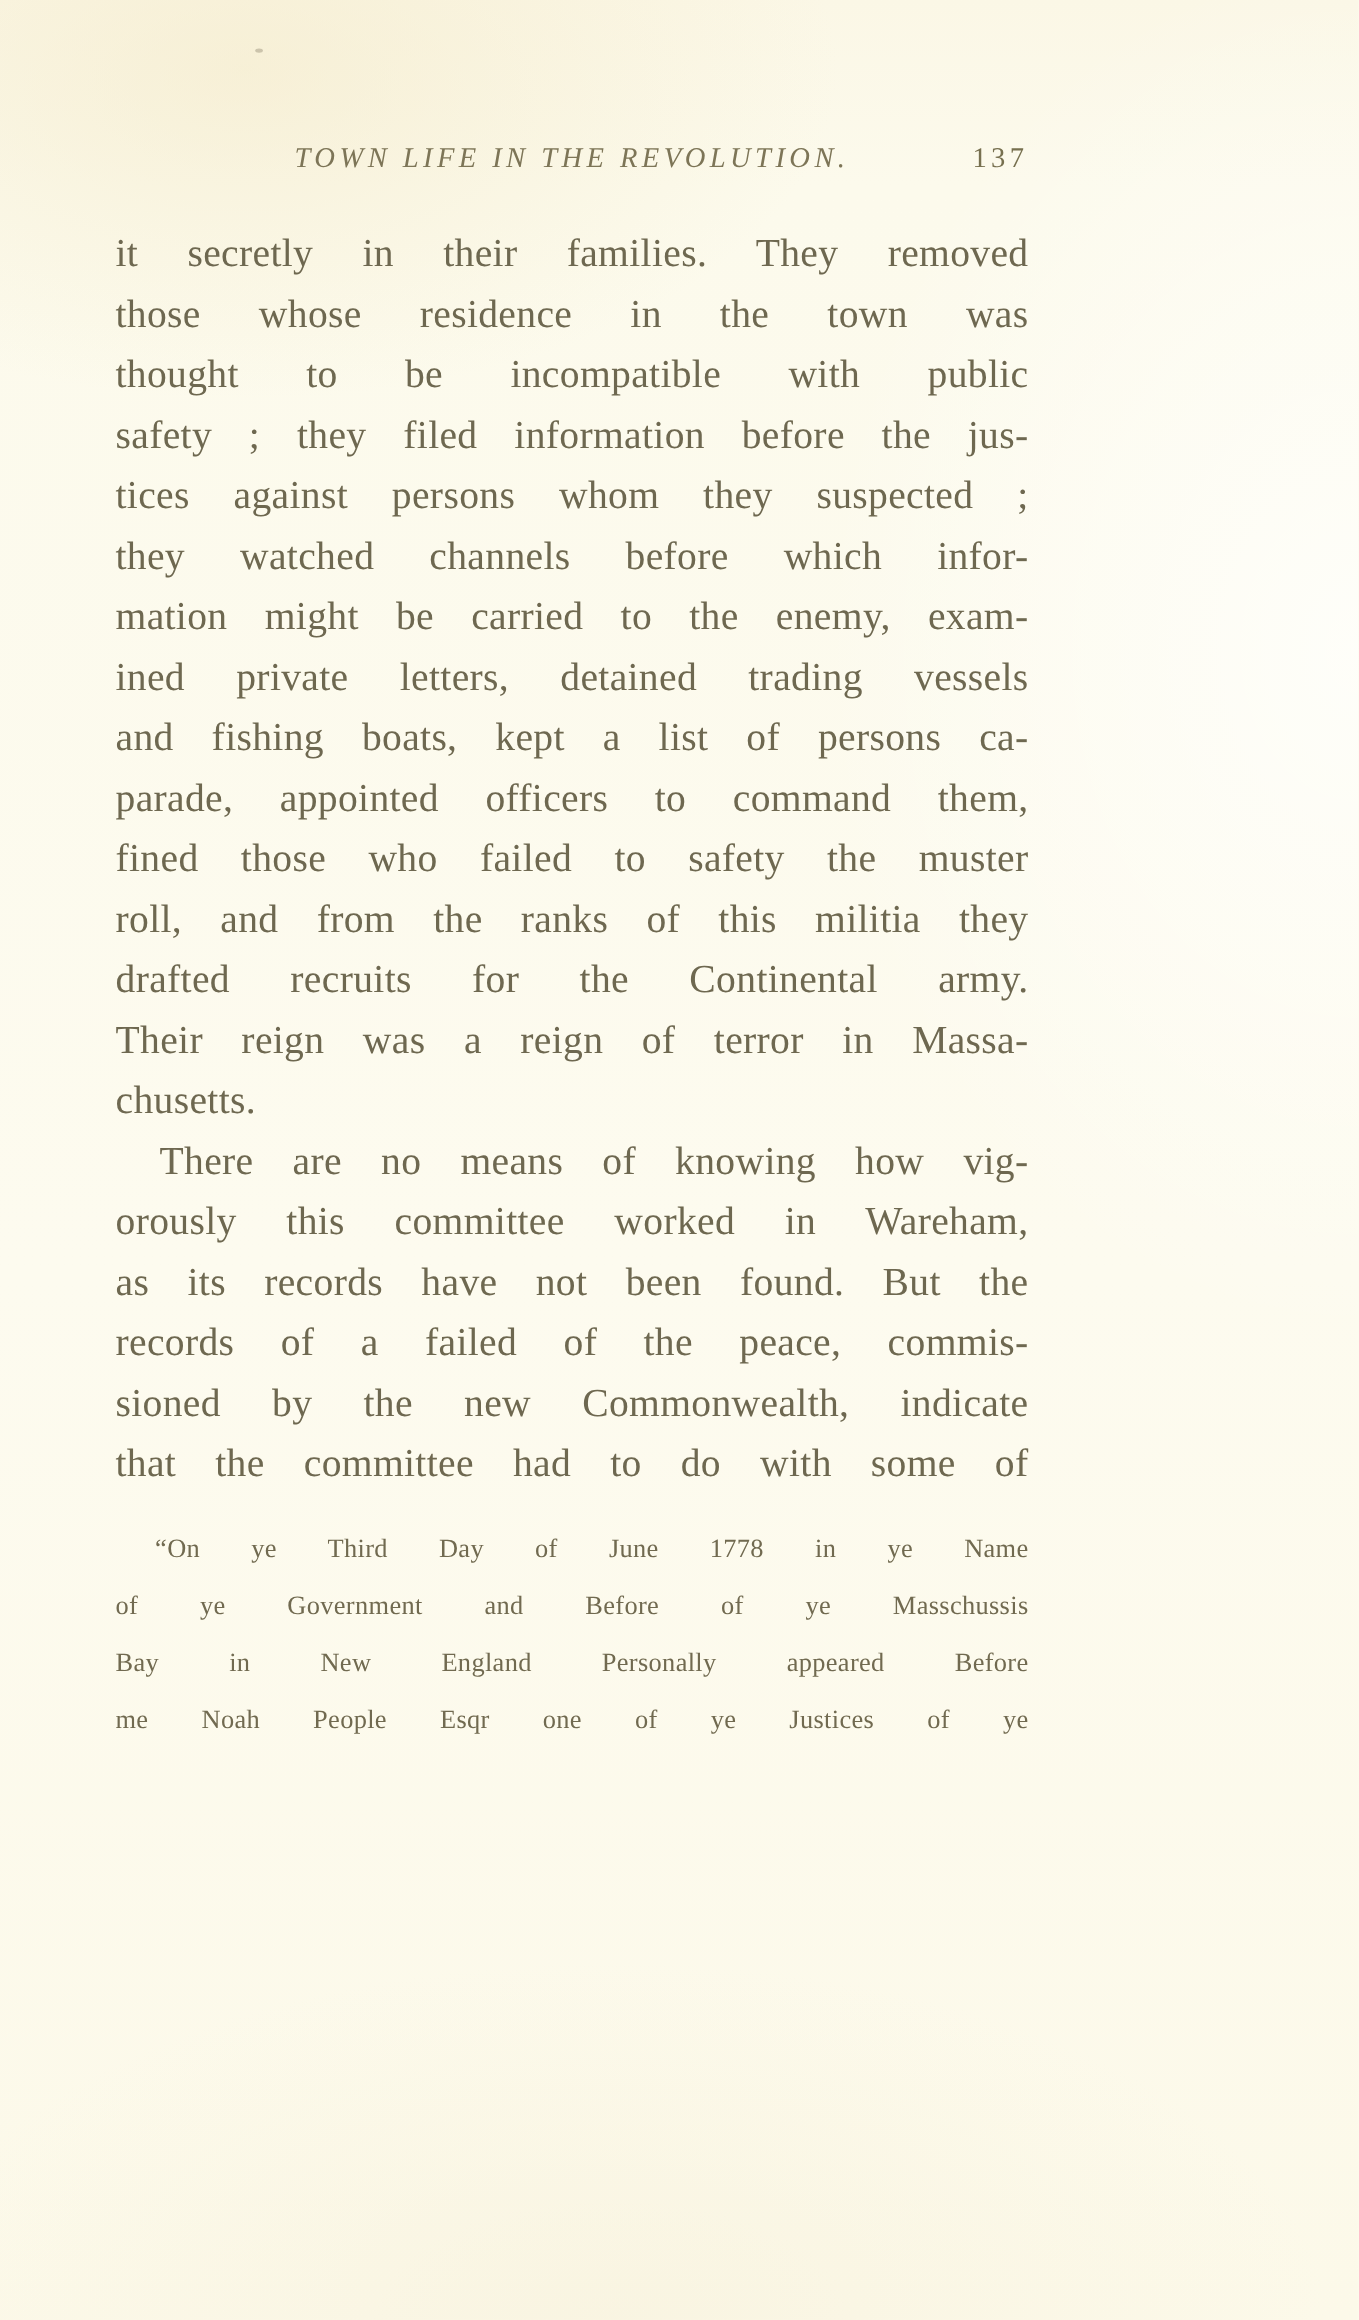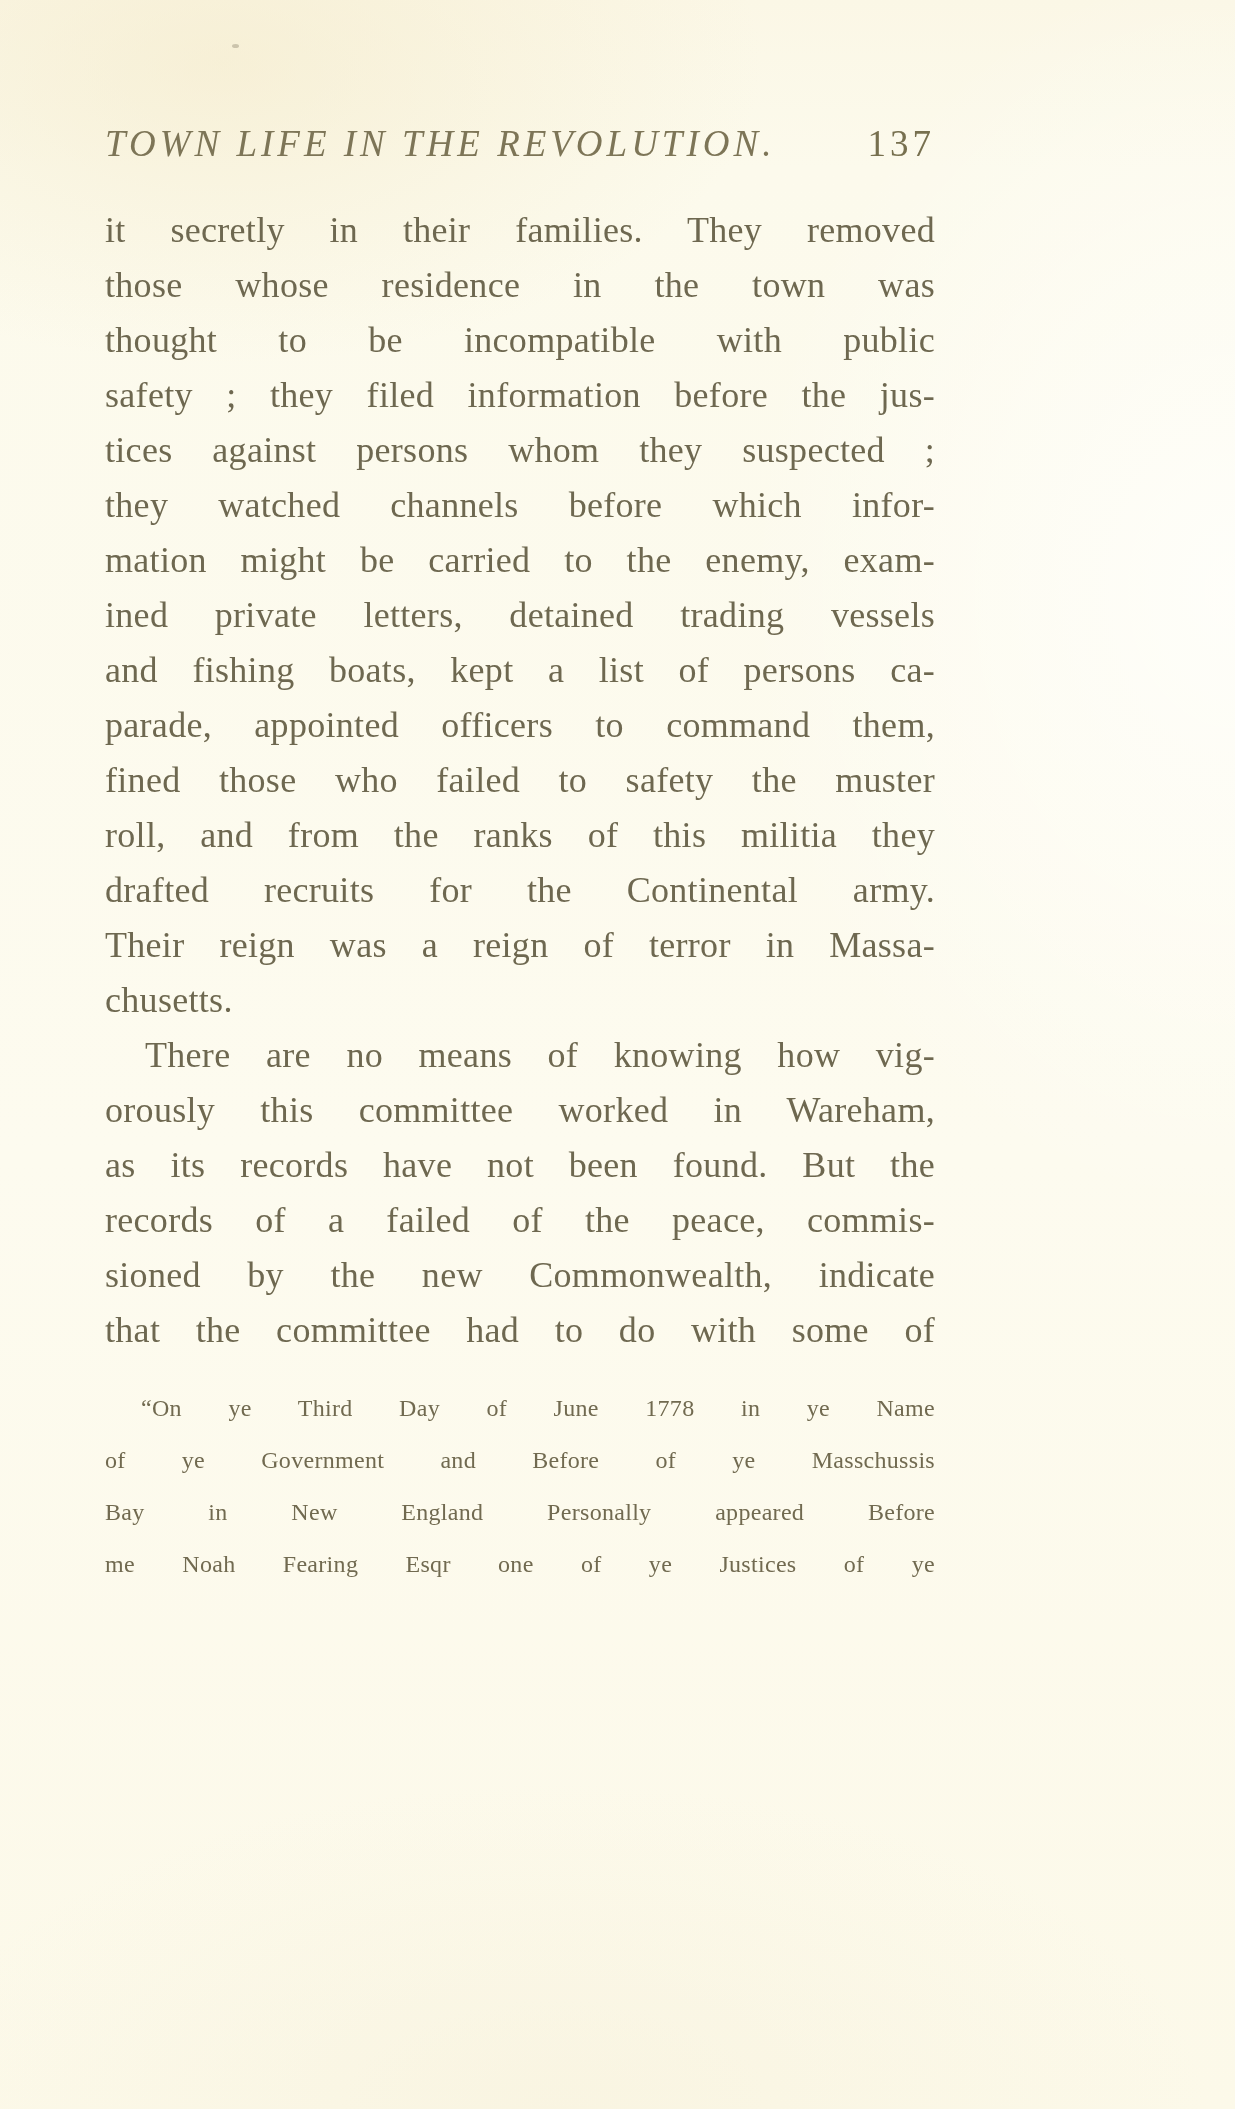--- a/index.html
+++ b/index.html
@@ -15,22 +15,23 @@
     background-image:
       radial-gradient(ellipse 900px 500px at 18% 3%, rgba(243,233,200,0.55), rgba(243,233,200,0) 60%),
       radial-gradient(ellipse 700px 900px at 100% 28%, rgba(255,255,252,0.8), rgba(255,255,252,0) 70%),
       radial-gradient(ellipse 1000px 500px at 45% 100%, rgba(246,240,218,0.5), rgba(246,240,218,0) 65%),
       linear-gradient(180deg, #fbf7e6 0%, #fcfaec 8%, #fdfbef 55%, #fcf9e9 100%);
     color: #6e6850;
   }
   .running-head {
     position: absolute;
     top: 124px; left: 105px; width: 830px;
+    text-align: center;
     font-style: italic;
-    font-size: 37px;
+    font-size: 26px;
     line-height: 40px;
     letter-spacing: 4px;
     color: #7d7557;
     white-space: nowrap;
   }
   .folio {
     position: absolute;
     top: 0; right: 0;
     font-style: normal;
     letter-spacing: 4px;
@@ -107,17 +108,17 @@
       <div class="line">as its records have not been found. But the</div>
       <div class="line">records of a failed of the peace, commis-</div>
       <div class="line">sioned by the new Commonwealth, indicate</div>
       <div class="line">that the committee had to do with some of</div>
     </div>
 
     <div class="quote">
       <div class="line indent">“On ye Third Day of June 1778 in ye Name</div>
       <div class="line">of ye Government and Before of ye Masschussis</div>
       <div class="line">Bay in New England Personally appeared Before</div>
-      <div class="line">me Noah Fearing Esqr one of ye Justices of ye</div>
+      <div class="line">me Noah People Esqr one of ye Justices of ye</div>
     </div>
 
   </div>
 </div>
 
 </body></html>

